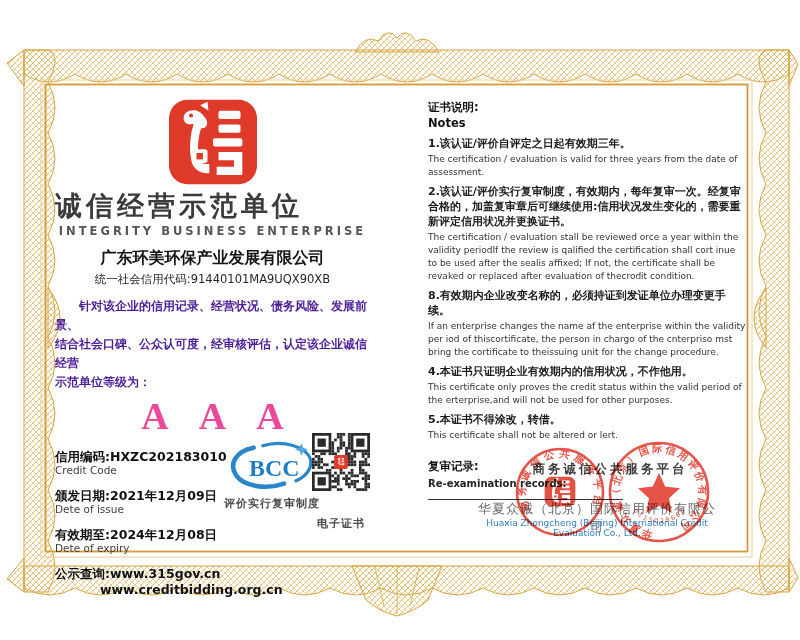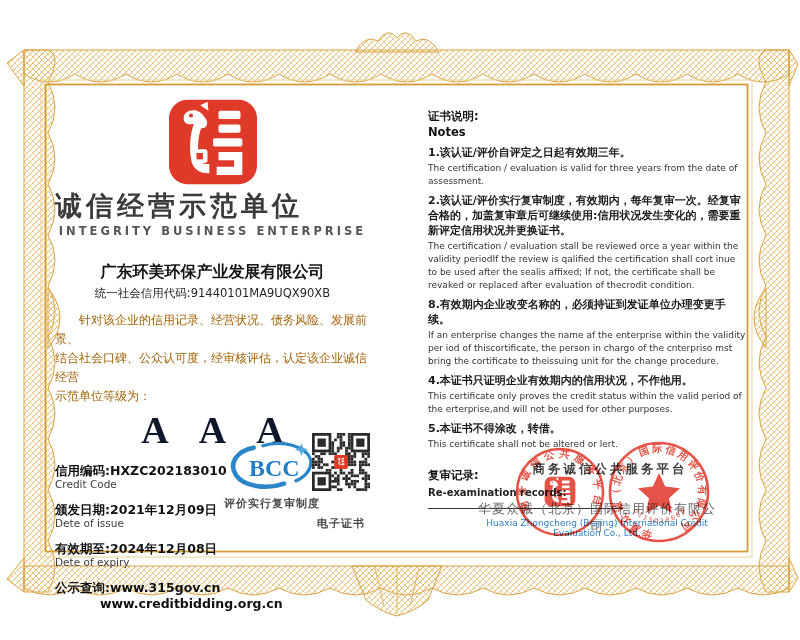--- a/index.html
+++ b/index.html
@@ -8,42 +8,42 @@
   svg{display:block;}
   .border-svg{position:absolute;left:0;top:0;pointer-events:none;}
 
   
   .left-col{position:absolute;left:55px;top:98px;width:315px;}
   .emblem{width:92px;height:88px;margin:0 auto;}
   .title{margin-top:4px;font-size:27px;line-height:32px;font-weight:700;
          letter-spacing:4px;color:#3b3b3b;}
   .subtitle{margin-top:2px;text-align:center;font-size:11.5px;letter-spacing:3px;
             color:#565656;font-weight:600;}
-  .company{margin-top:24px;text-align:center;font-size:16px;font-weight:700;color:#141414;}
+  .company{margin-top:10px;text-align:center;font-size:16px;font-weight:700;color:#141414;}
   .uscc{margin-top:3px;text-align:center;font-size:11.5px;color:#262626;}
-  .statement{margin-top:10px;font-size:12px;line-height:19px;color:#a16207;}
+  .statement{margin-top:10px;font-size:12px;line-height:19px;color:#4c1d95;font-weight:bold;}
   .statement .ind{text-indent:24px;}
   .rating{margin-top:2px;text-align:center;font-family:"Liberation Serif","DejaVu Serif",serif;
-          font-size:38px;font-weight:700;color:#0f172a;letter-spacing:30px;text-indent:30px;}
+          font-size:38px;font-weight:700;color:#ec4899;letter-spacing:30px;text-indent:30px;}
   .fld{margin-top:11px;}
   .fld:first-of-type{margin-top:5px;}
   .fld .cn{font-size:12.5px;font-weight:600;color:#101010;line-height:15px;}
   .fld .en{font-size:10.5px;color:#3d3d3d;line-height:13px;}
   .query2{padding-left:45px;font-size:12.5px;font-weight:600;color:#101010;line-height:17px;}
 
   
   .bcc-logo{position:absolute;left:226px;top:440px;}
   .bcc-label{position:absolute;left:218px;top:496px;width:108px;text-align:center;
              font-size:11px;font-weight:700;color:#4a4a4a;letter-spacing:1px;}
   .qr{position:absolute;left:312px;top:433px;}
   .qr-label{position:absolute;left:306px;top:516px;width:70px;text-align:center;
             font-size:11px;font-weight:700;color:#4a4a4a;letter-spacing:1px;}
 
   
-  .right-col{position:absolute;left:428px;top:108px;width:318px;}
+  .right-col{position:absolute;left:428px;top:99px;width:318px;}
   .nhead{font-size:11.5px;font-weight:700;color:#111;line-height:16px;}
   .note-cn{margin-top:5px;font-size:11px;font-weight:600;color:#1c1c1c;line-height:15px;}
   .note-en{margin-top:2px;font-size:9px;color:#333;line-height:13px;}
   .reexam{margin-top:16px;}
   .reexam .cn{font-size:11.5px;font-weight:700;color:#111;line-height:16px;}
   .reexam .en{margin-top:4px;font-size:10px;font-weight:700;color:#222;}
   .reexam .line{display:inline-block;width:195px;border-bottom:1px solid #333;height:10px;}
 
   
   .seal-text{position:absolute;z-index:1;text-align:center;}

